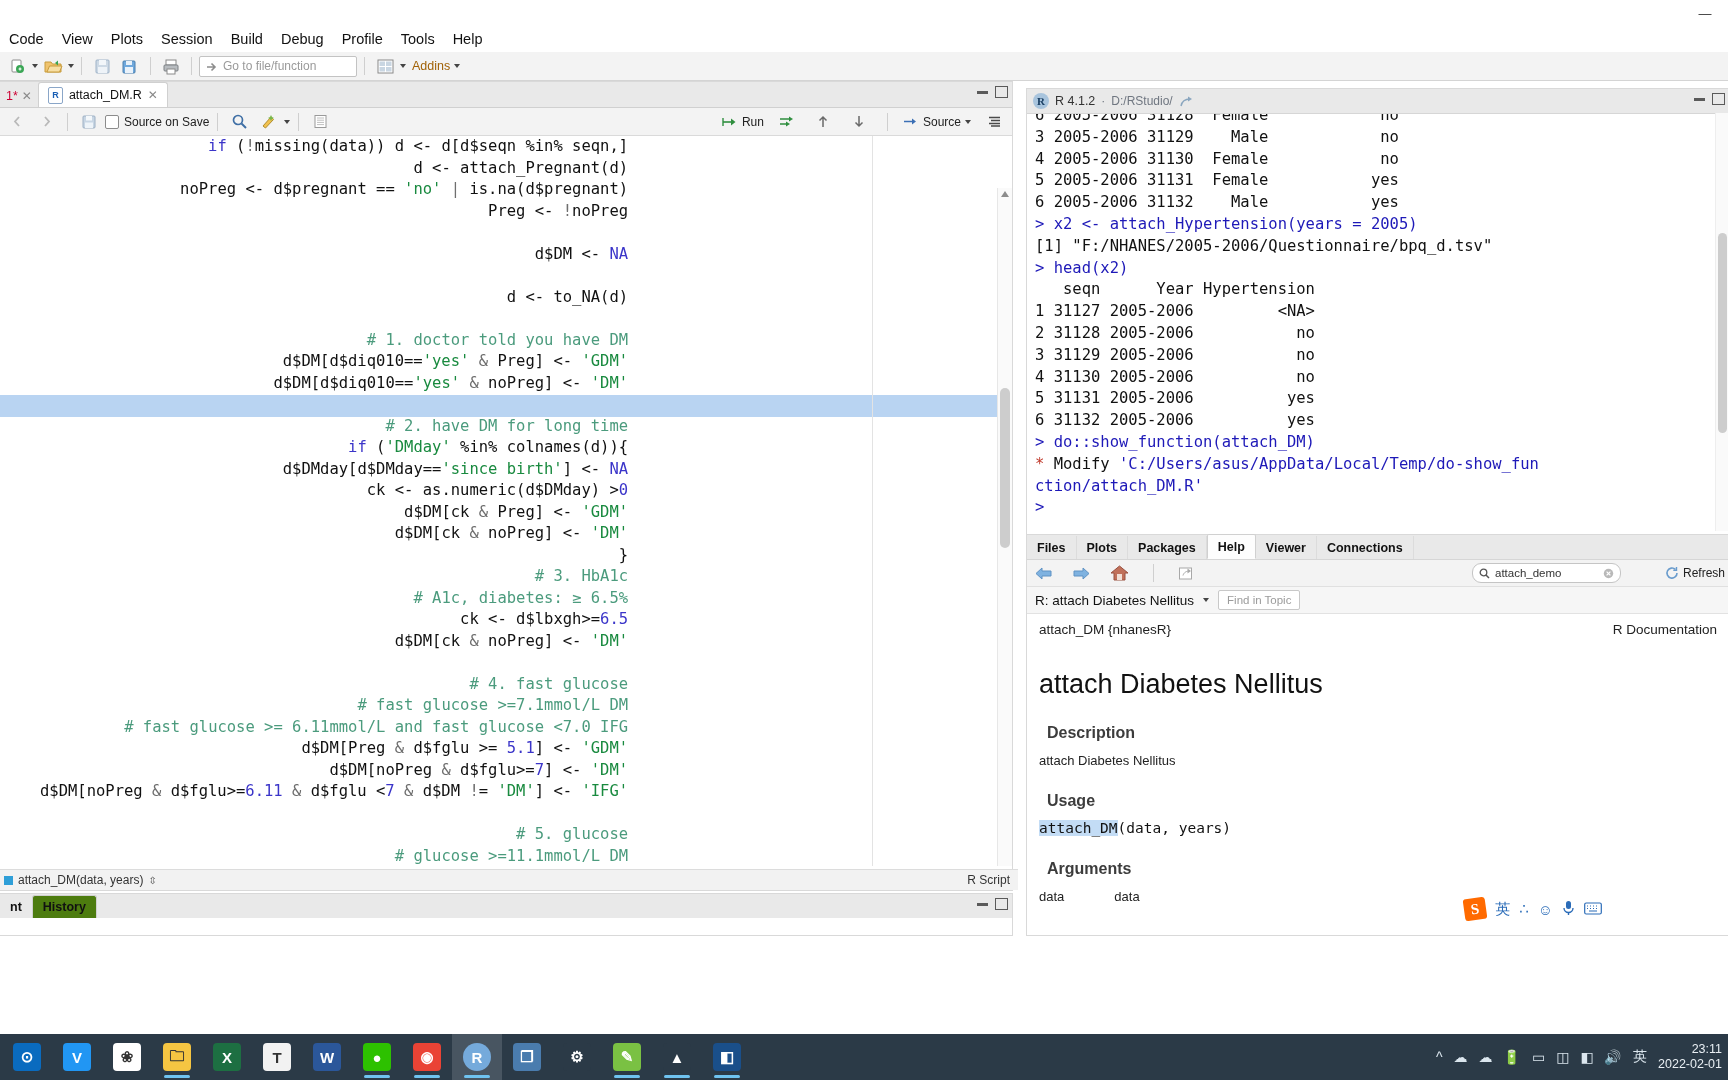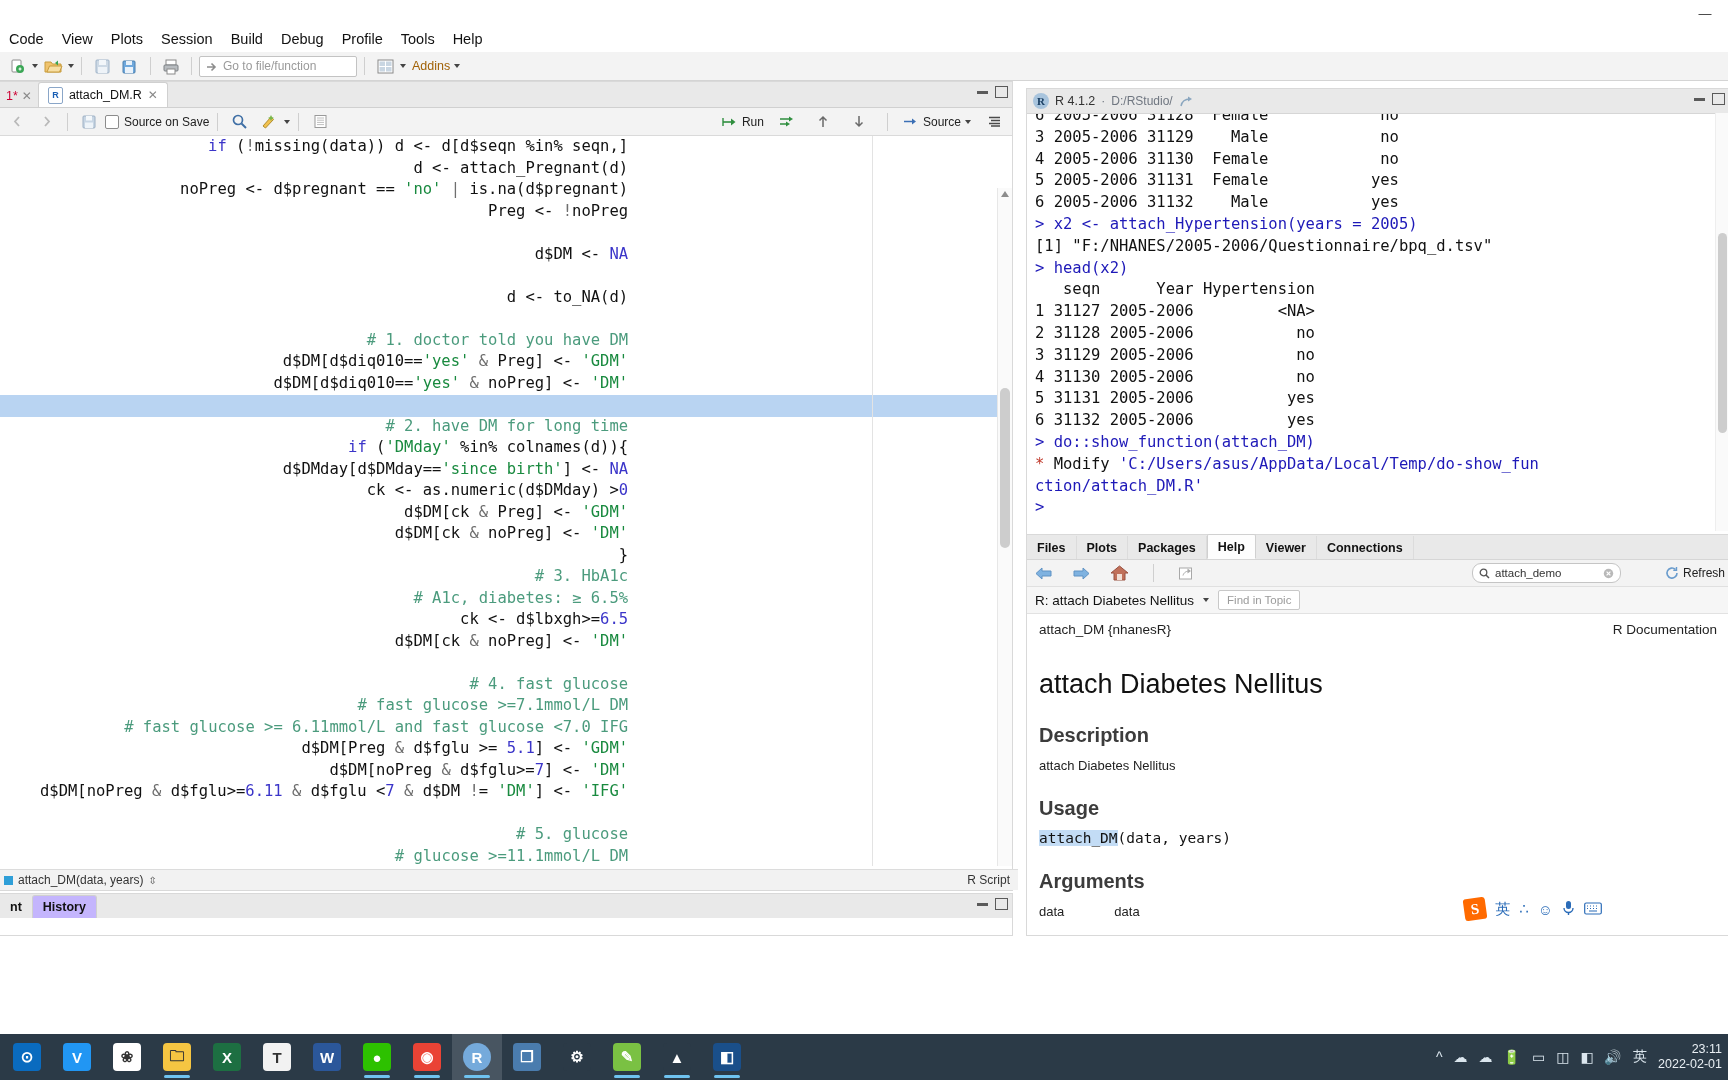--- a/index.html
+++ b/index.html
@@ -71,21 +71,21 @@
   .src-status{position:absolute;left:0;bottom:0;width:1010px;height:20px;background:#f2f2f2;
               border-top:1px solid #dcdcdc;display:flex;align-items:center;padding:0 4px;font-size:12px;color:#333;}
   .sq-blue{width:9px;height:9px;background:#2f9fd8;margin-right:5px;}
   .updown{margin-left:5px;font-size:10px;color:#555;}
   .st-right{position:absolute;right:8px;font-size:12px;color:#333;}
 
   
   .blpane{position:absolute;left:0;top:893px;width:1012px;height:41px;background:#fff;border:1px solid #d9d9d9;border-left:none;}
   .bl-tabs{height:24px;background:#e9e9e9;display:flex;align-items:flex-end;position:relative;}
   .bl-tab{height:22px;padding:0 10px;display:flex;align-items:center;font-size:12.5px;color:#111;font-weight:bold;}
-  .bl-tab.active{background:#c4b5fd;border:1px solid #d0d0d0;border-bottom:none;border-radius:3px 3px 0 0;}
+  .bl-tab.active{background:#4d7c0f;border:1px solid #d0d0d0;border-bottom:none;border-radius:3px 3px 0 0;}
 
   
   .console{position:absolute;left:1026px;top:88px;width:702px;height:445px;background:#fff;border:1px solid #d9d9d9;}
   .cons-head{height:24px;background:#e9e9e9;border-bottom:1px solid #d6d6d6;display:flex;align-items:center;
              gap:6px;padding:0 6px;position:relative;}
   .r-ball{width:16px;height:16px;border-radius:50%;background:#a8c4dd;display:flex;align-items:center;
           justify-content:center;font-size:11px;font-weight:bold;color:#1a3f63;font-family:"Liberation Serif",serif;}
   .cons-title{font-size:12.5px;color:#333;}
   .cons-path{font-size:12px;color:#6f7680;}
   .cons-body{position:relative;height:418px;overflow:hidden;background:#fff;}
@@ -106,21 +106,21 @@
   .help-search{position:absolute;right:108px;width:135px;height:18px;background:#fff;border:1px solid #c5c5c5;
                border-radius:9px;display:flex;align-items:center;gap:5px;padding:0 6px;font-size:11.5px;color:#333;}
   .refresh{position:absolute;right:4px;display:flex;align-items:center;gap:4px;font-size:12px;color:#222;}
   .help-topic{height:26px;background:#f6f6f6;border-bottom:1px solid #e2e2e2;display:flex;align-items:center;
               gap:9px;padding:0 8px;font-size:13.5px;color:#111;}
   .findtopic{height:18px;border:1px solid #c8c8c8;background:#fff;border-radius:2px;padding:0 8px;
              display:flex;align-items:center;font-size:11.5px;color:#9b9b9b;}
   .help-doc{position:relative;height:318px;overflow:hidden;padding:8px 12px;}
   .doc-row{display:flex;justify-content:space-between;font-size:13.5px;color:#222;}
   .doc-h1{font-size:27px;font-weight:normal;margin:32px 0 0 0;color:#111;}
-  .doc-h2{font-size:20px;font-weight:bold;margin:24px 0 0 0;color:#3c3c3c;}
+  .doc-h2{font-size:16px;font-weight:bold;margin:24px 0 0 8px;color:#3c3c3c;}
   .doc-p{font-size:13px;margin:11px 0 0 0;color:#222;}
   .usage-code{font-family:"DejaVu Sans Mono",monospace;font-size:14.5px;margin-top:10px;color:#111;}
   .hl-fn{background:#c3dcf5;}
   .args-row{display:flex;gap:50px;font-size:13px;margin-top:11px;}
 
   
   .ime{position:absolute;right:126px;top:898px;display:flex;align-items:center;gap:9px;}
   .sogou{width:22px;height:22px;background:#ff6a00;border-radius:3px;transform:rotate(-8deg);
          display:flex;align-items:center;justify-content:center;color:#fff;font-weight:bold;font-size:15px;
          font-family:"Liberation Serif",serif;}

